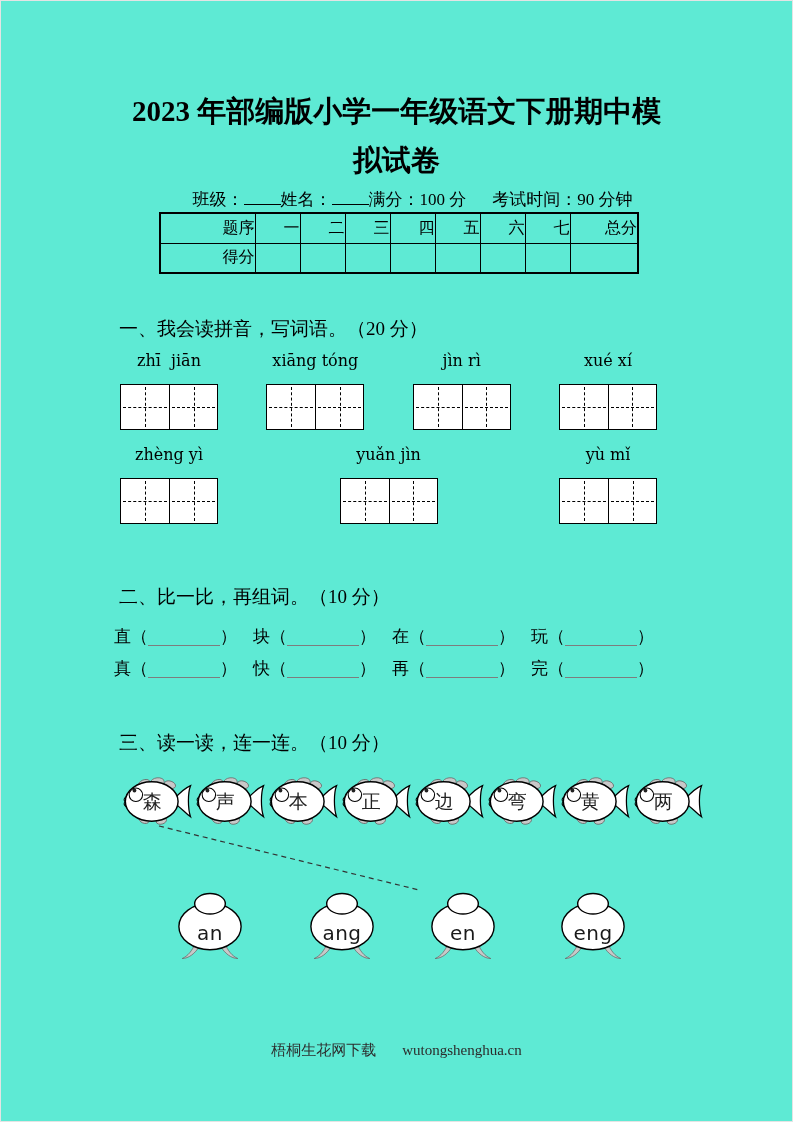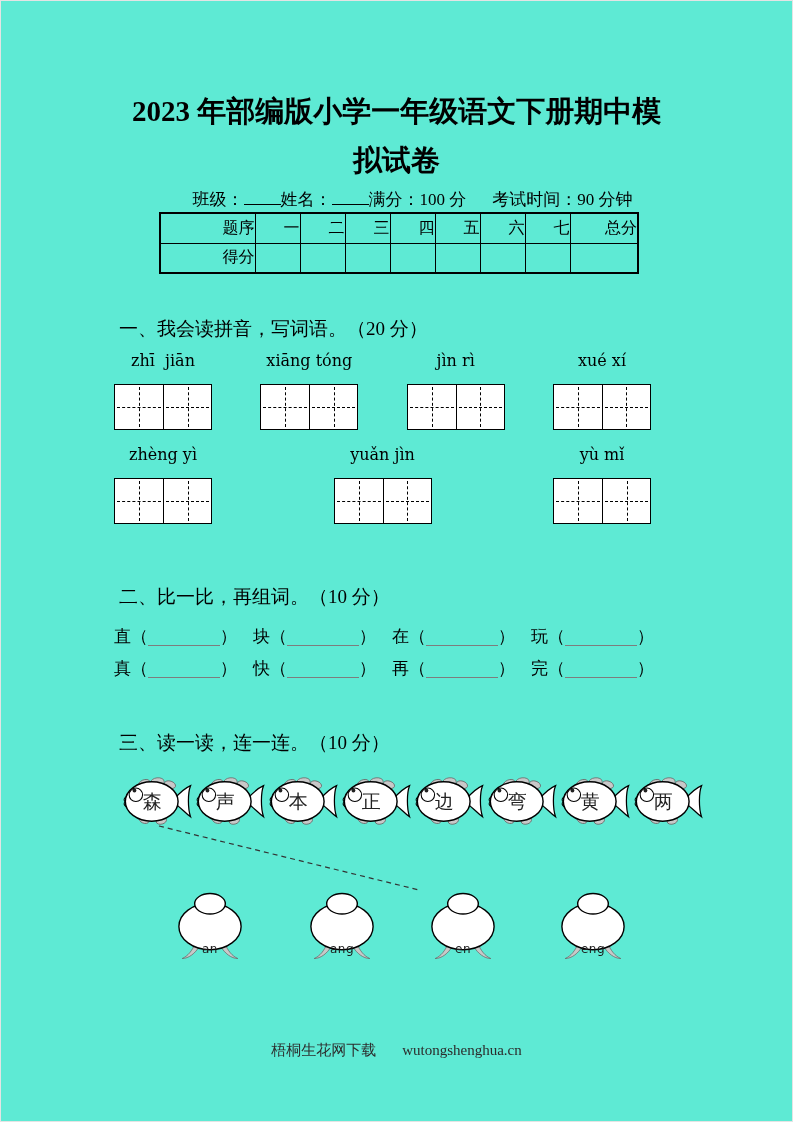--- a/index.html
+++ b/index.html
@@ -24,21 +24,21 @@
   
   .score-table { position:absolute; top:211px; left:158px; border-collapse:collapse; border:2px solid #000; font-size:16px; table-layout:fixed; }
   .score-table td { border:1px solid #000; text-align:right; padding:0; height:30px; overflow:hidden; }
   .col-q { width:95px; } .col-n { width:45px; } .col-t { width:68px; }
 
   
   .s-heading { position:absolute; left:118px; font-size:19px; line-height:23px; }
   .sh1 { top:316px; } .sh2 { top:584px; } .sh3 { top:730px; }
 
   
-  .pinyin-row { position:absolute; left:113px; width:537px; display:flex; justify-content:space-between;gap:20px; }
+  .pinyin-row { position:absolute; left:119px; width:537px; display:flex; justify-content:space-between;gap:20px; }
   .pr1 { top:350px; } .pr2 { top:444px; }
   .pinyin-block { display:flex; flex-direction:column; align-items:center; }
   .pinyin-label { font-family:"DejaVu Serif",serif; font-size:16px; height:22px; margin-bottom:11px; white-space:pre; }
   .tian-box { display:flex; border:1.7px solid #000; background:#fff; }
   .tian-cell { position:relative; width:48px; height:44px; }
   .tian-cell + .tian-cell { border-left:1.6px solid #000; }
   .tian-cell::before { content:""; position:absolute; left:50%; top:2px; bottom:2px; border-left:1px dashed #000; }
   .tian-cell::after  { content:""; position:absolute; top:50%; left:2px; right:2px; border-top:1px dashed #000; }
 
   
@@ -51,21 +51,21 @@
   .fish-row { position:absolute; left:120px; top:776px; width:582px; display:flex; justify-content:space-between; }
   .fish { position:relative; width:71px; height:49px; }
   .fish svg { position:absolute; left:0; top:0; }
   .fish-char { position:absolute; left:44%; top:52%; transform:translate(-50%,-50%); font-size:19px; color:#222; }
 
   
   .jar { position:absolute; top:890px; width:78px; height:72px; }
   .jar1 { left:170px; } .jar2 { left:302px; } .jar3 { left:423px; } .jar4 { left:553px; }
   .jar svg { position:absolute; left:0; top:0; }
   .jar-label { position:absolute; left:50%; top:58%; transform:translate(-50%,-50%);
-    font-family:"DejaVu Sans",sans-serif; font-size:12px; color:#1a1a1a; letter-spacing:0.5px;margin-top:16px; }
+    font-family:"DejaVu Sans",sans-serif; font-size:20px; color:#1a1a1a; letter-spacing:0.5px; }
 
   
   .connector-svg { position:absolute; left:0; top:0; width:793px; height:1122px; pointer-events:none; }
 
   
   .footer { position:absolute; top:1040px; left:0; right:0; text-align:center; font-size:15px; color:#2c2c2c; }
   .footer .site-name { margin-right:26px; }
 </style>
 </head>
 <body>

